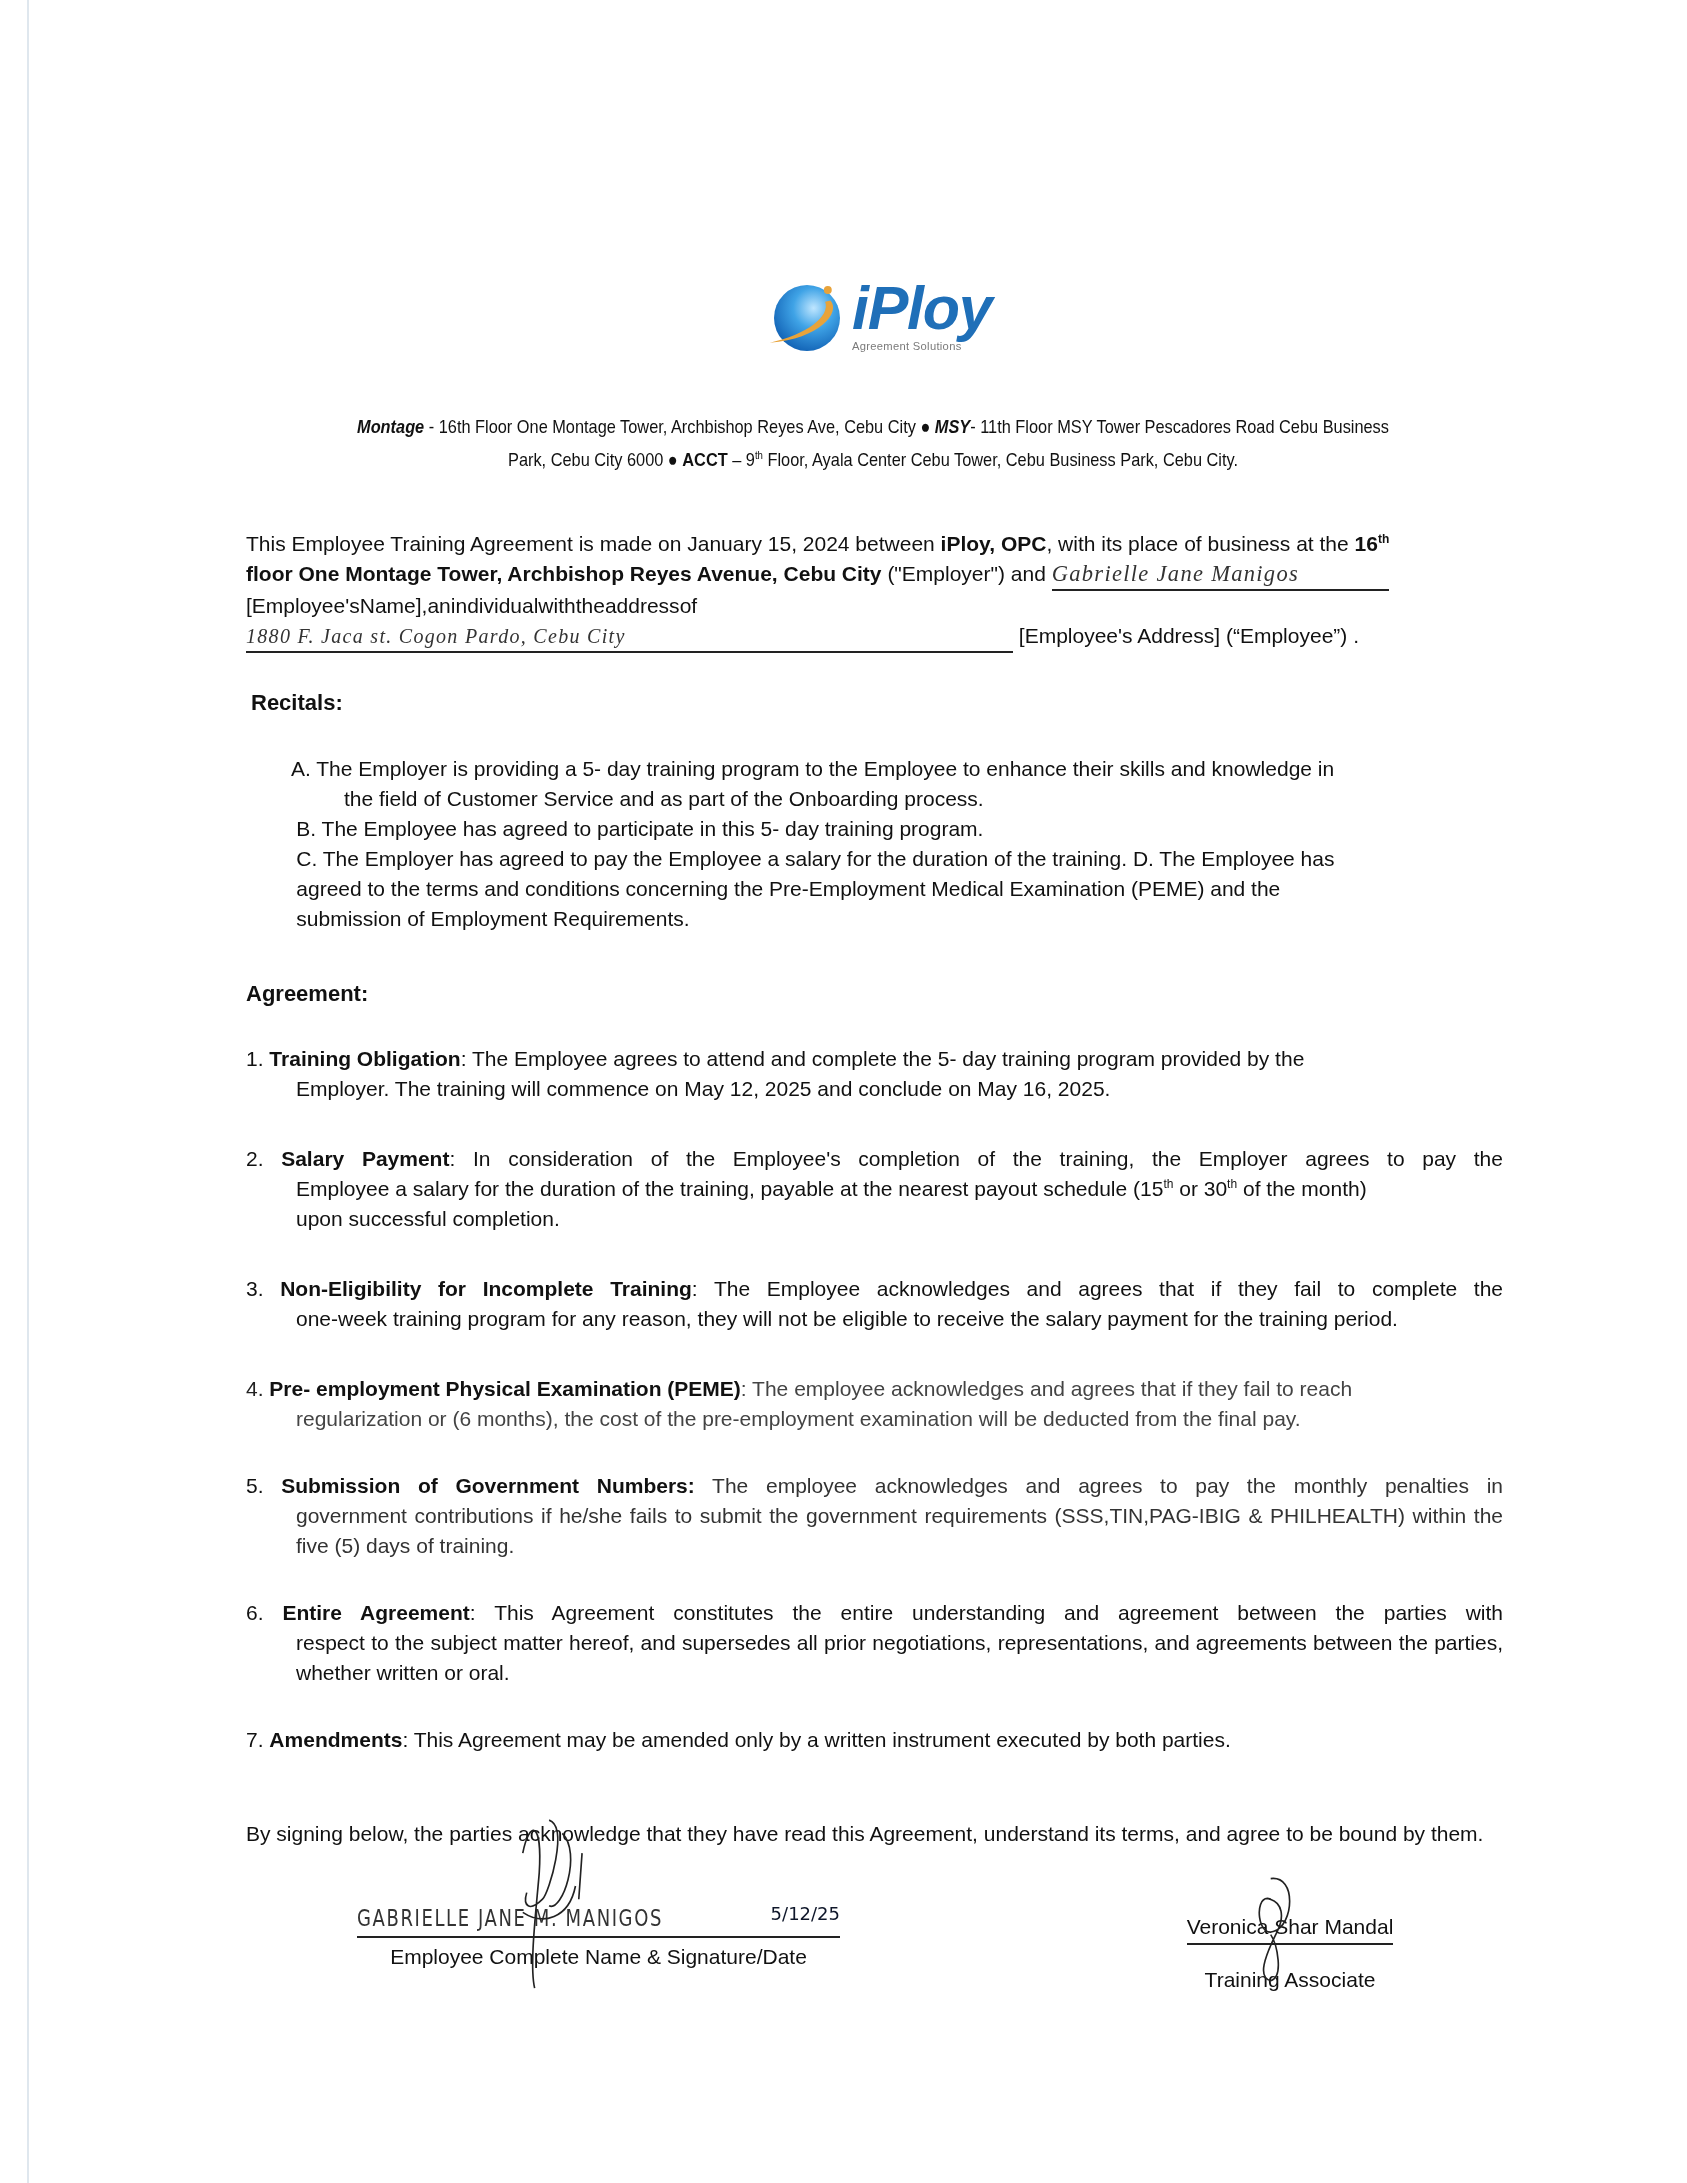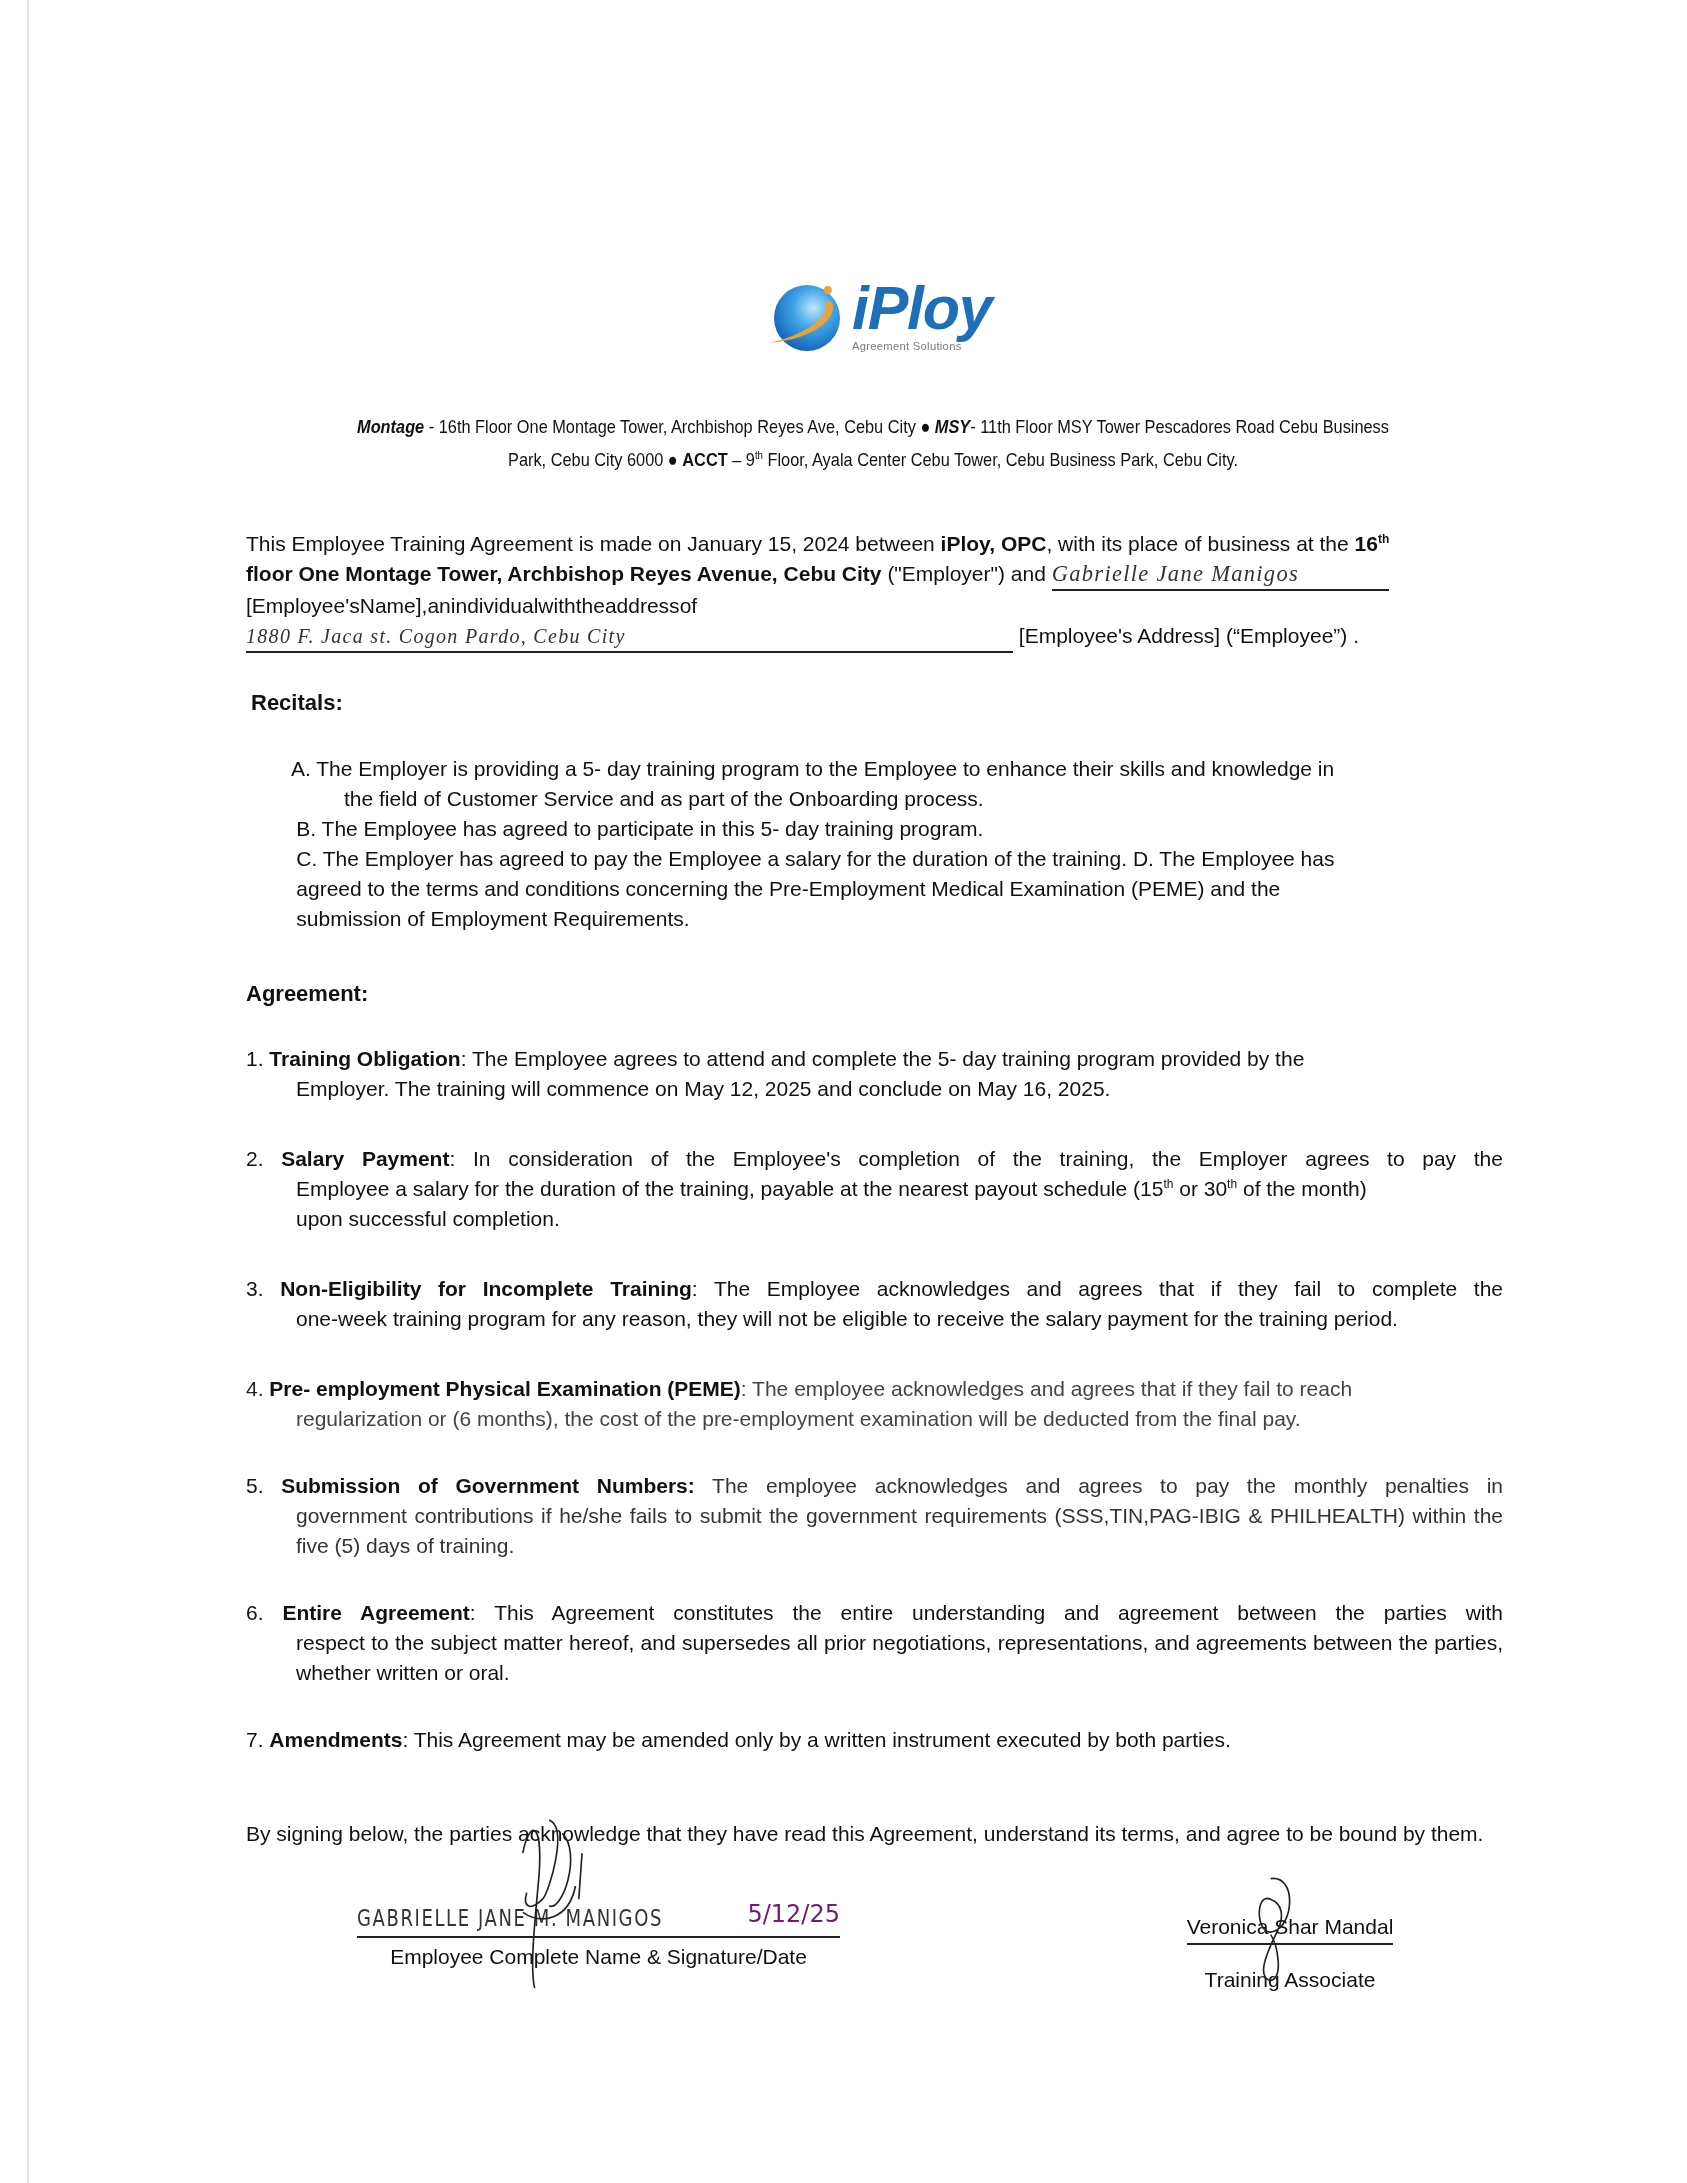--- a/index.html
+++ b/index.html
@@ -47,21 +47,21 @@
   .sup { font-size: 12px; vertical-align: super; line-height: 0; }
 
   .closing { left: 246px; top: 1819px; width: 1257px; }
 
   
   .emp-sig-block { left: 357px; top: 1899px; width: 483px; }
   .emp-sig-line { border-bottom: 2px solid #222; height: 37px; position: relative; }
   .emp-sig-name { position: absolute; left: 0; bottom: 2.6px; font-family: "DejaVu Sans", sans-serif; font-size: 22.5px;
      letter-spacing: 2px; color: #333; transform: scaleX(0.8); transform-origin: left bottom; white-space: nowrap; }
   .emp-sig-date { position: absolute; right: 0; bottom: 6.6px; font-family: "DejaVu Sans", sans-serif;
-     font-size: 24px; color: #701a75; }
+     font-size: 18px; color: #0f172a; }
   .emp-sig-label { text-align: center; margin-top: 4px; }
 
   .tr-sig-block { left: 1171px; top: 1912px; width: 238px; text-align: center; }
   .tr-name { display: inline-block; border-bottom: 2.6px solid #222; padding-bottom: 1.3px; }
   .tr-role { margin-top: 20px; }
 
   .scribble { position: absolute; pointer-events: none; }
 </style>
 </head>
 <body>

